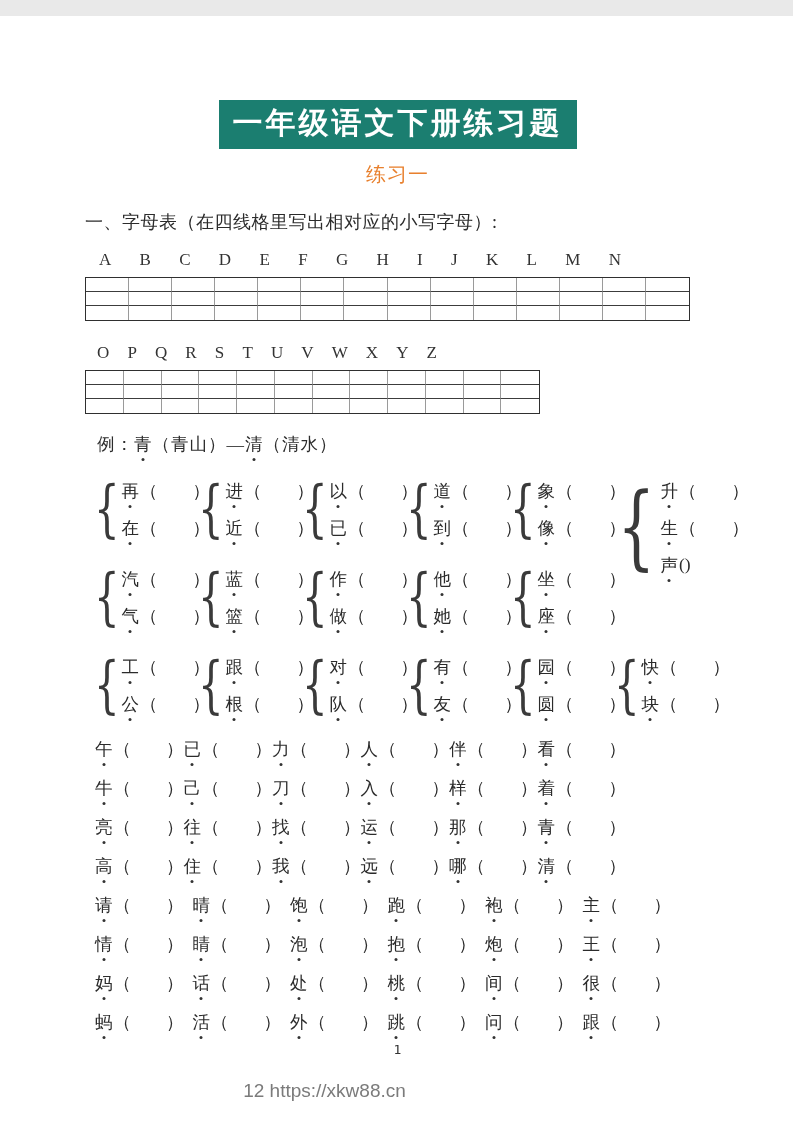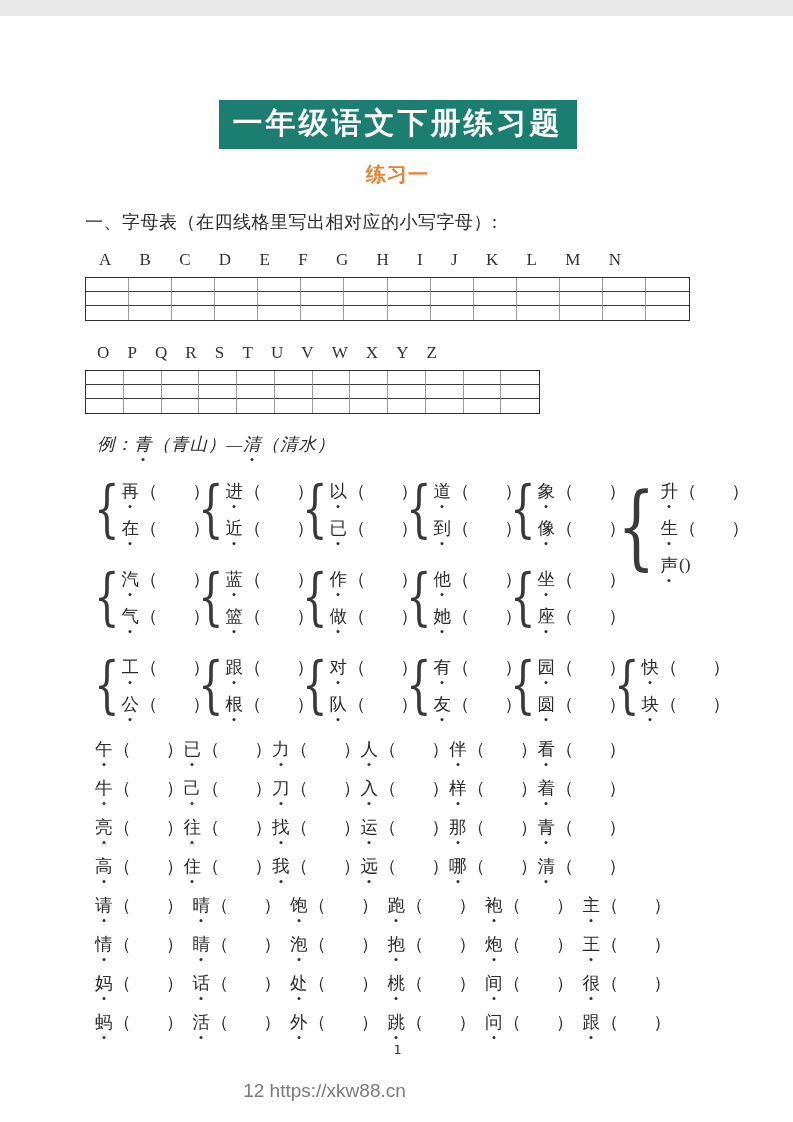--- a/index.html
+++ b/index.html
@@ -11,21 +11,21 @@
   .content{position:absolute;left:85px;top:0;width:625px;}
 
   
   .title-wrap{text-align:center;margin-top:84px;}
   .doc-title{
     display:inline-block;background:#1B7E70;color:#ffffff;
     font-size:30px;font-weight:bold;letter-spacing:3px;
     padding:3px 14px 5px 14px;
   }
   .doc-subtitle{
-    text-align:center;color:#E8802E;font-weight:bold;
+    text-align:center;color:#E8802E;font-weight:normal;
     font-size:20px;margin-top:12px;letter-spacing:1px;
   }
 
   .sec-heading{font-size:18px;margin-top:22px;letter-spacing:0.5px;}
 
   
   .letters{display:flex;justify-content:space-between;font-size:17px;color:#333;}
   .letters-1{width:522px;margin:16px 0 7px 14px;}
   .letters-2{width:340px;margin:22px 0 7px 12px;}
   .letters span{display:inline-block;}
@@ -35,21 +35,21 @@
     display:grid;grid-template-rows:repeat(3,14px);
     border:1.5px solid #2f2f2f;box-sizing:border-box;background:#fff;
   }
   .grid-1{width:605px;}
   .grid-2{width:455px;}
   .cell{border-right:1px solid #9a9a9a;border-bottom:1px solid #3c3c3c;box-sizing:border-box;}
   .cell.last-col{border-right:none;}
   .cell.last-row{border-bottom:none;}
 
   
-  .example{font-size:17.5px;margin:18px 0 0 12px;letter-spacing:1px;font-style:italic;}
+  .example{font-size:17.5px;margin:18px 0 0 12px;letter-spacing:1px;}
 
   
   .zi{position:relative;display:inline-block;}
   .zi::after{
     content:"";position:absolute;left:50%;bottom:-5px;transform:translateX(-50%);
     width:3px;height:3px;border-radius:50%;background:#333;
   }
 
   
   .groups-grid{

